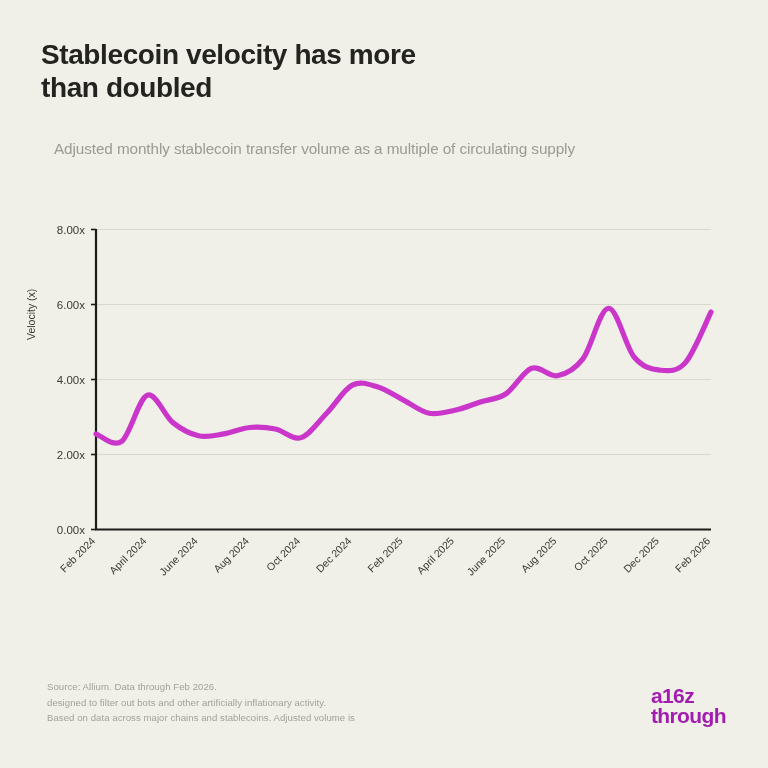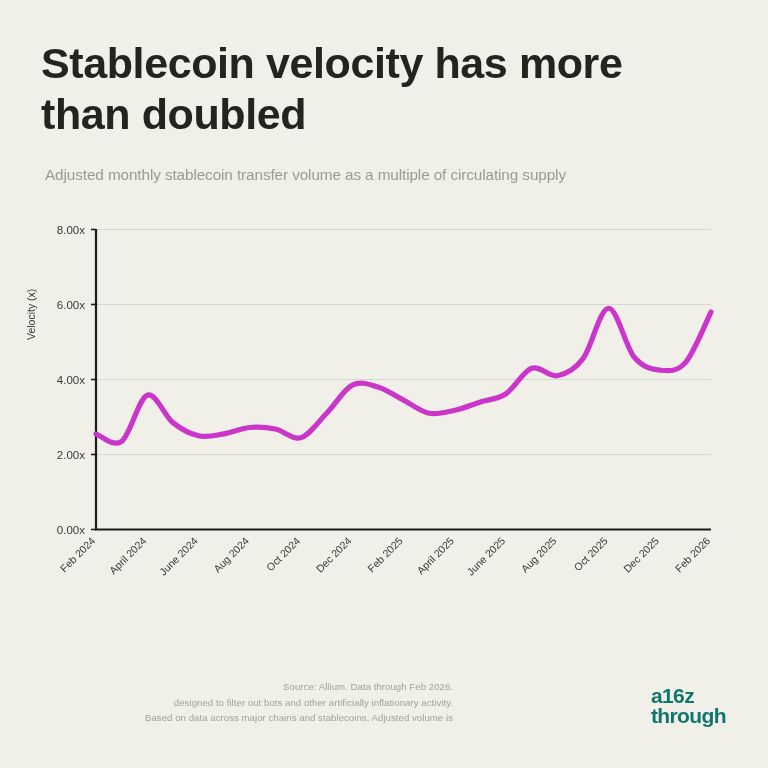--- a/index.html
+++ b/index.html
@@ -21,30 +21,30 @@
   }
 
   
   .header {
     position: absolute;
     left: 41px;
     top: 38px;
     width: 690px;
   }
   .title {
-    font-size: 43px;
+    font-size: 28px;
     font-weight: bold;
     color: #23231F;
     line-height: 1.18;
     letter-spacing: -0.4px;
     margin: 0;
     white-space: pre-line;
   }
   .subtitle {
-    margin: 4px;
+    margin: 13px;
     padding-top: 22px;
     font-size: 15.3px;
     color: #9B9B92;
     line-height: 1.35;
     letter-spacing: -0.1px;
   }
 
   
   .chart-wrap {
     position: absolute;
@@ -76,37 +76,36 @@
   .xtick {
     font-size: 10.5px;
     fill: #3A3A34;
     font-family: "Liberation Sans", sans-serif;
     text-anchor: end;
   }
 
   
   .footer {
     position: absolute;
-    left: 33px;
+    left: 47px;
     top: 679px;
     width: 420px;
-    text-align: right;
   }
   .foot-line {
     font-size: 9.6px;
     color: #A3A298;
     line-height: 1.62;
     letter-spacing: 0.05px;
   }
   .logo {
     position: absolute;
     right: 42px;
     top: 686px;
     text-align: left;
-    color: #0f766e;
+    color: #a21caf;
     font-weight: bold;
     font-size: 21px;
     line-height: 0.96;
     letter-spacing: -0.6px;
   }
 </style>
 </head>
 <body>
 
 <div class="card">

